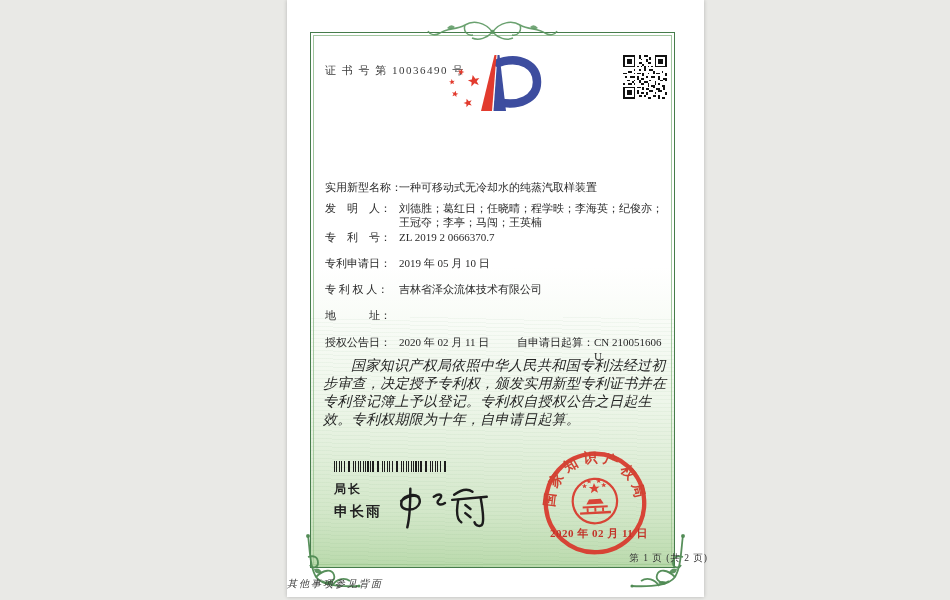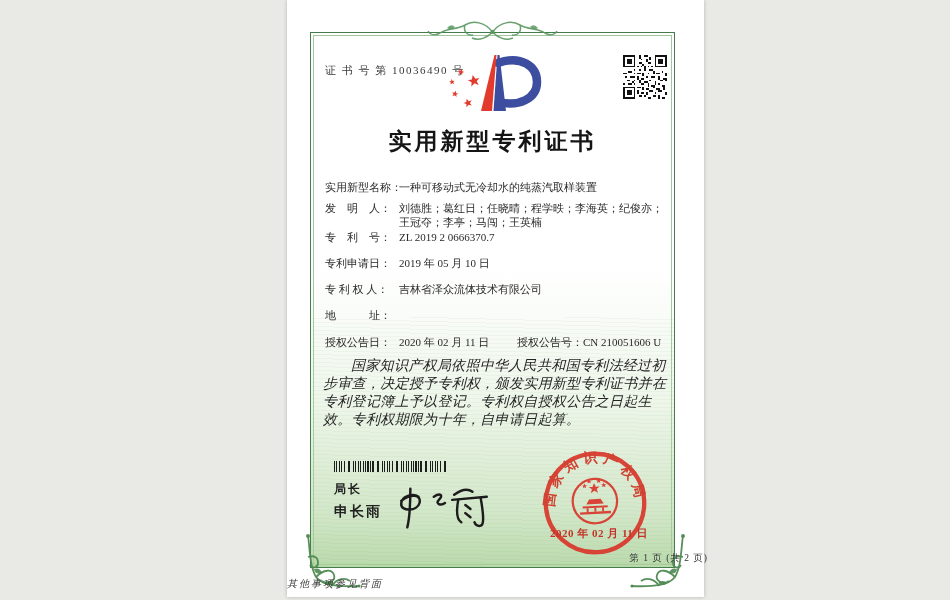--- a/index.html
+++ b/index.html
@@ -174,21 +174,20 @@
                  M9,14h1v2h-1z M12,15h2v1h-2z M15,14h1v1h-1z M18,15h1v2h-1z M21,14h2v1h-2z
                  M24,14h1v1h-1z M0,16h1v1h-1z M3,16h2v1h-2z M10,16h2v1h-2z M14,16h1v2h-1z
                  M16,17h2v1h-2z M20,16h1v1h-1z M22,17h2v1h-2z M8,18h2v1h-2z M11,18h1v2h-1z
                  M13,19h2v1h-2z M17,18h1v1h-1z M19,19h2v1h-2z M23,18h1v2h-1z M8,20h1v2h-1z
                  M10,21h2v1h-2z M13,21h1v2h-1z M15,20h2v1h-2z M18,21h1v1h-1z M20,20h2v1h-2z
                  M24,21h1v2h-1z M9,23h2v1h-2z M12,23h1v1h-1z M14,24h2v1h-2z M17,23h2v1h-2z
                  M20,23h1v2h-1z M22,24h2v1h-2z"></path>
       </g>
     </svg>
 
-    <div class="title">实用新型专利证书</div>
 
     <div class="row" style="top:181px">
       <span class="lbl">实用新型名称：</span>
       <span class="val">一种可移动式无冷却水的纯蒸汽取样装置</span>
     </div>
     <div class="row" style="top:202px">
       <span class="lbl">发　明　人：</span>
       <span class="val">刘德胜；葛红日；任晓晴；程学昳；李海英；纪俊亦；王冠夺；李亭；马闯；王英楠</span>
     </div>
     <div class="row" style="top:231px">
@@ -202,21 +201,21 @@
     <div class="row" style="top:283px">
       <span class="lbl">专 利 权 人：</span>
       <span class="val">吉林省泽众流体技术有限公司</span>
     </div>
     <div class="row" style="top:309px">
       <span class="lbl">地　　　址：</span>
     </div>
     <div class="row" style="top:336px">
       <span class="lbl">授权公告日：</span>
       <span class="val val-fixed">2020 年 02 月 11 日</span>
-      <span class="lbl2">授权公告号：</span>
+      <span class="lbl2">自申请日起算：</span>
       <span class="val">CN 210051606 U</span>
     </div>
 
     <div class="paras">
       <p>国家知识产权局依照中华人民共和国专利法经过初步审查，决定授予专利权，颁发实用新型专利证书并在专利登记簿上予以登记。专利权自授权公告之日起生效。专利权期限为十年，自申请日起算。</p>
     </div>
 
     <div class="barcode"></div>
 
     <div class="director-label">局长</div>

